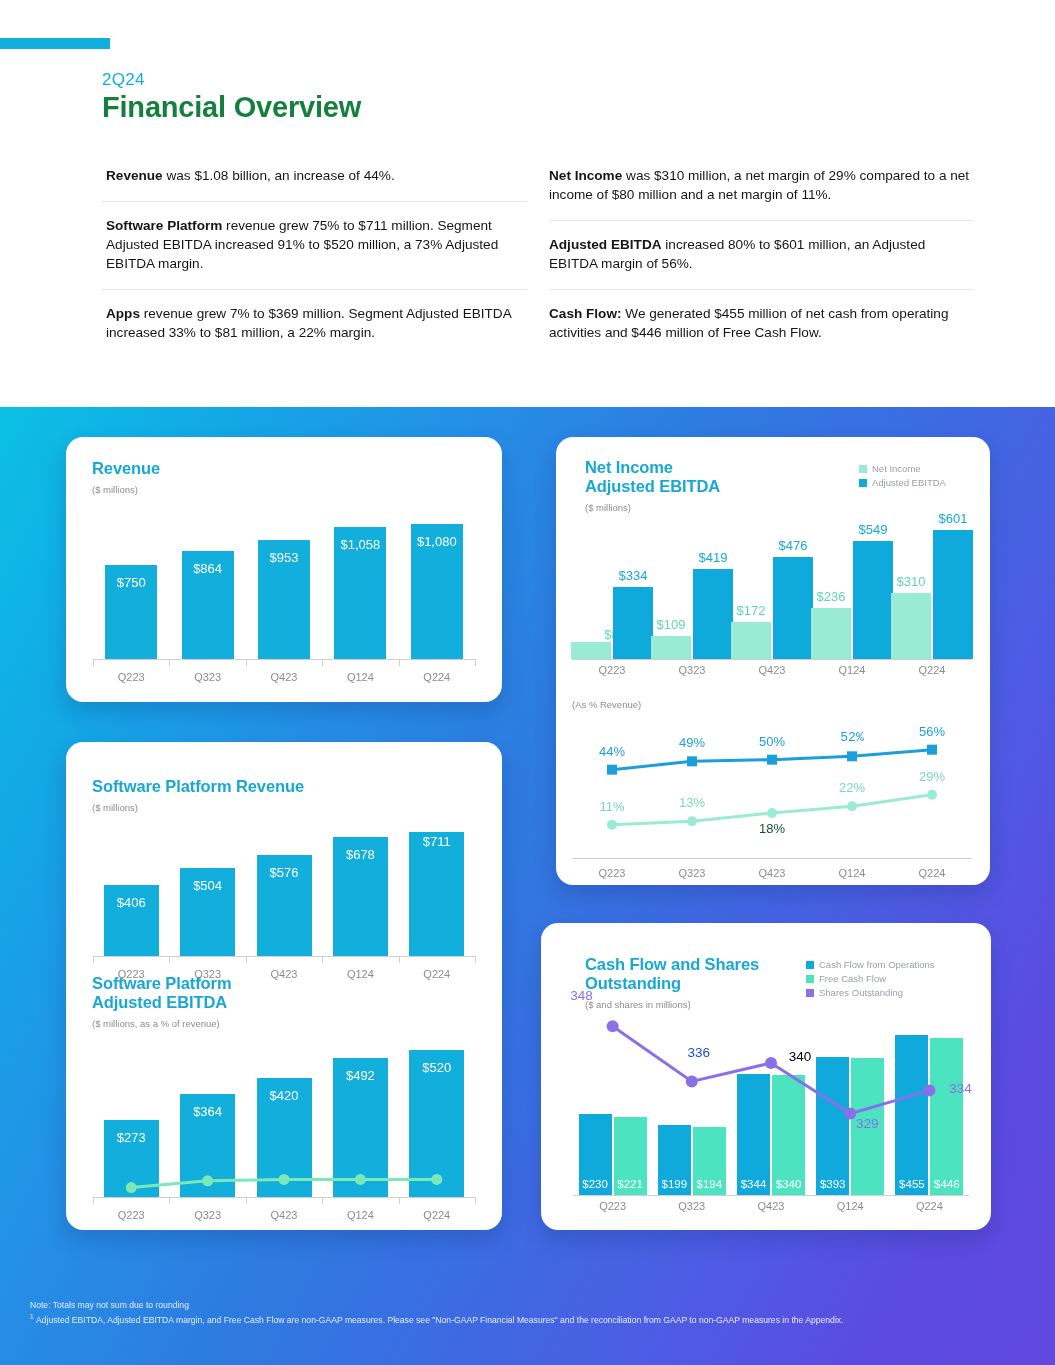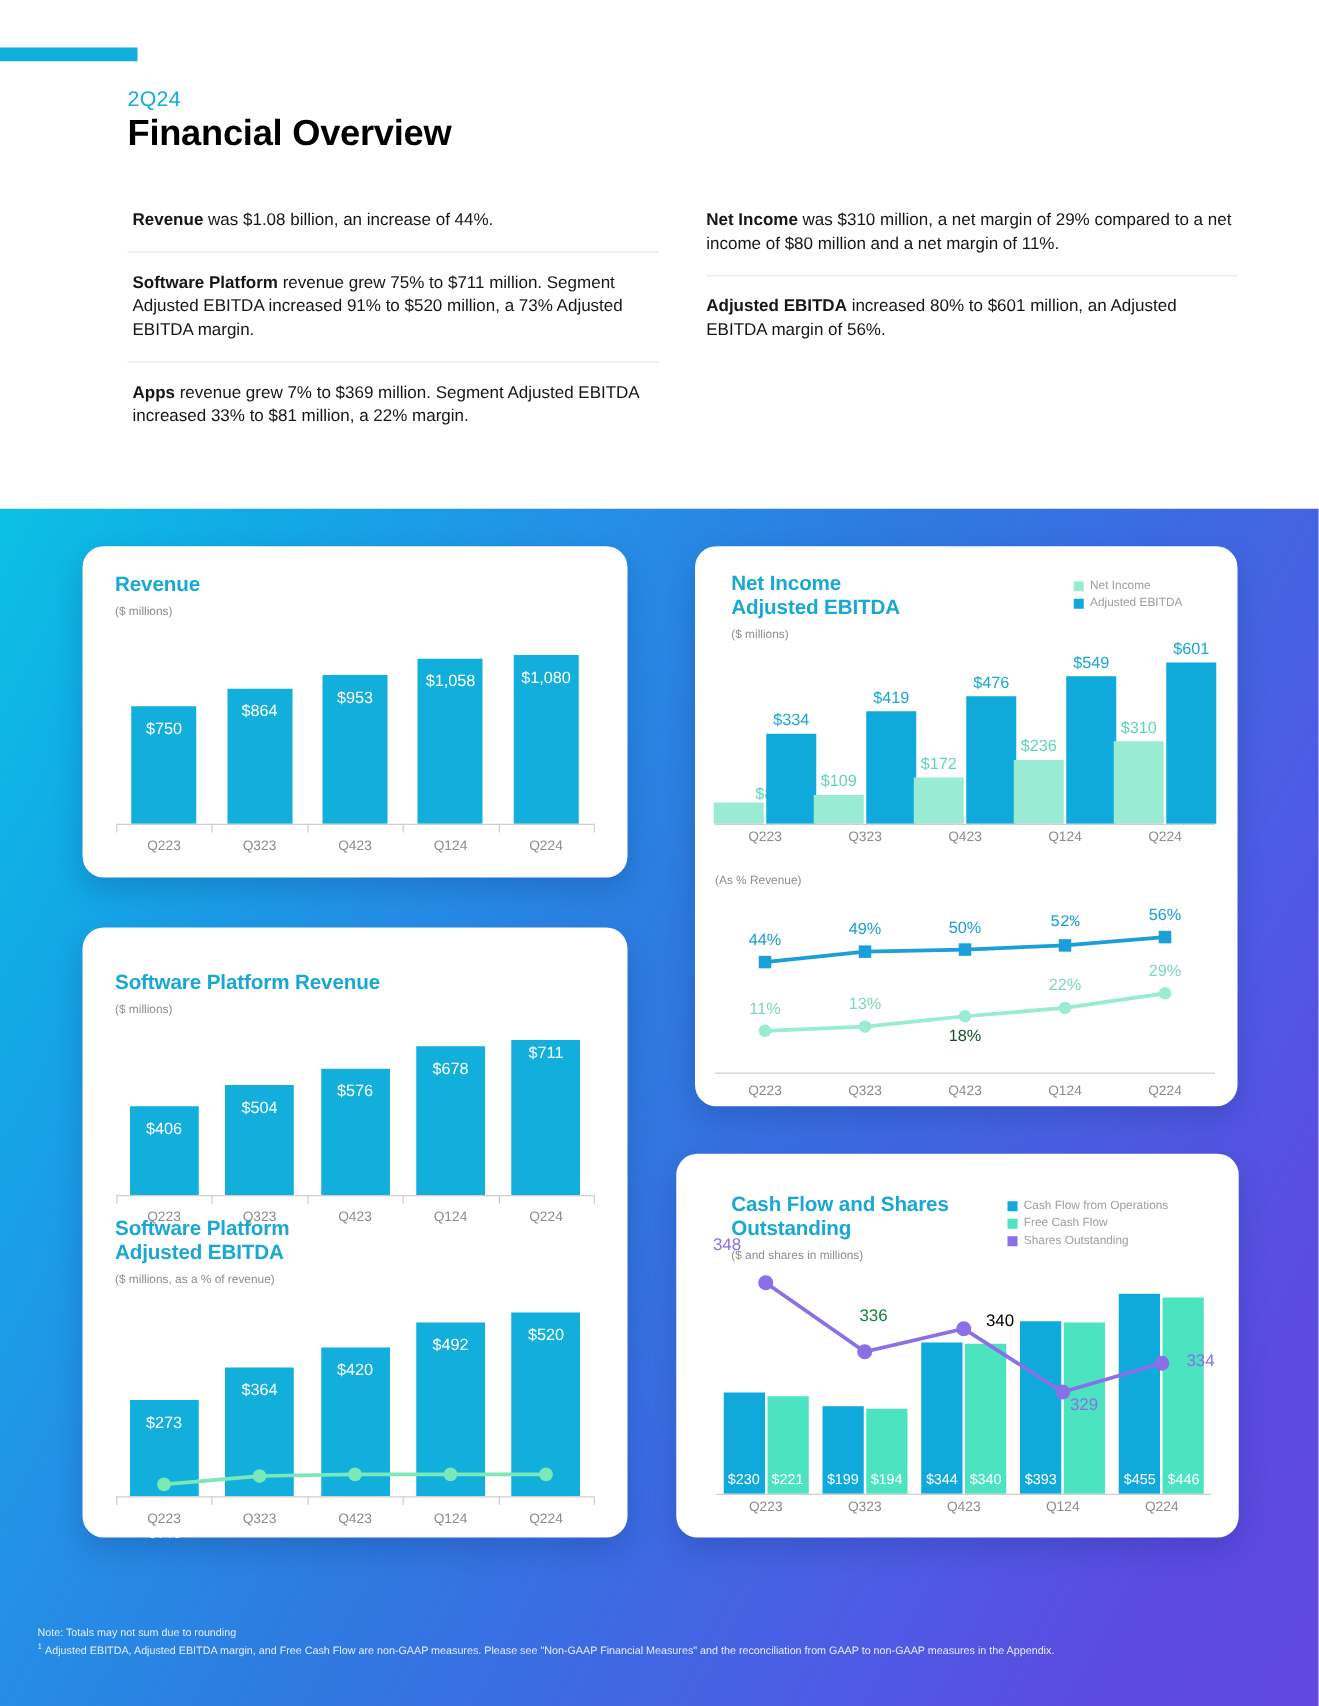--- a/index.html
+++ b/index.html
@@ -15,29 +15,29 @@
   .accent-bar {
     position: absolute; left: 0; top: 38px;
     width: 110px; height: 11px; background: #12AEDC;
   }
   .hdr { position: absolute; left: 102px; top: 70px; width: 880px; }
   .hdr .quarter {
     font-size: 17px; color: #12AEDC; letter-spacing: .3px; font-weight: 400;
     margin-bottom: 1px;
   }
   .hdr .title {
-    font-size: 29px; color: #000000; font-weight: bold; letter-spacing: -.2px;
+    font-size: 29px; color: #15803d; font-weight: bold; letter-spacing: -.2px;
     line-height: 1.12;
   }
   .hdr .sub {
     margin-top: 10px; font-size: 10.5px; color: #9a9a9a; letter-spacing: .35px;
   }
 
   .cols { position: absolute; left: 102px; top: 160px; width: 890px;
-          display: flex; gap: 38px; }
+          display: flex; gap: 22px; }
   .col { width: 425px; }
   .stat {
     font-size: 13.6px; line-height: 1.40; color: #161616;
     padding: 14px 0 16px 0;
   }
   .stat:first-child { padding-top: 6px; }
   .stat + .stat { border-top: 1px solid #e6e6e6; }
   .stat b { font-weight: bold; }
   .col.left .stat { padding-left: 4px; }
 
@@ -122,20 +122,21 @@
 
   <div class="cols">
     <div class="col left" id="hl-left">
         <div class="stat"><b>Revenue</b><span> was $1.08 billion, an increase of 44%.</span></div>
         <div class="stat"><b>Software Platform</b><span> revenue grew 75% to $711 million. Segment Adjusted EBITDA increased 91% to $520 million, a 73% Adjusted EBITDA margin.</span></div>
         <div class="stat"><b>Apps</b><span> revenue grew 7% to $369 million. Segment Adjusted EBITDA increased 33% to $81 million, a 22% margin.</span></div>
       </div>
     <div class="col right" id="hl-right">
         <div class="stat"><b>Net Income</b><span> was $310 million, a net margin of 29% compared to a net income of $80 million and a net margin of 11%.</span></div>
         <div class="stat"><b>Adjusted EBITDA</b><span> increased 80% to $601 million, an Adjusted EBITDA margin of 56%.</span></div>
+        <div class="stat"><b>Cash Flow:</b><span> We generated $455 million of net cash from operating activities and $446 million of Free Cash Flow.</span></div>
       </div>
   </div>
 
   <div class="grad">
 
     <div class="card" id="card-revenue" style="top:30px;left:66px;">
         <div class="card-title" style="position: absolute; left: 26px; top: 22px;">Revenue</div>
         <div class="card-units" style="position: absolute; left: 26px; top: 43px;">($ millions)</div>
         <div class="bar" style="left: 39.2px; top: 128.25px; width: 52px; height: 93.75px; bottom: auto;"></div>
         <div class="blabel" style="left: 25.2px; top: 138.25px; width: 80px;">$750</div>
@@ -345,21 +346,21 @@
         <div class="blabel" style="left: 383.9px; top: 255px; width: 44px; font-size: 11.5px;">$446</div>
         <svg class="overlay" width="450" height="300" style="left: 0px; top: 0px;">
           <polyline points="71.6,103.20000000000002 150.8,158.4 230,140 309.20000000000005,190.6 388.40000000000003,167.60000000000002" fill="none" stroke="#8B6FE8" stroke-width="3"></polyline>
           <circle cx="71.6" cy="103.20000000000002" r="6" fill="#8B6FE8"></circle>
           <circle cx="150.8" cy="158.4" r="6" fill="#8B6FE8"></circle>
           <circle cx="230" cy="140" r="6" fill="#8B6FE8"></circle>
           <circle cx="309.20000000000005" cy="190.6" r="6" fill="#8B6FE8"></circle>
           <circle cx="388.40000000000003" cy="167.60000000000002" r="6" fill="#8B6FE8"></circle>
         </svg>
         <div class="lineval" style="left: 17.6px; top: 65.2px; width: 46px; color: rgb(139, 111, 232); font-size: 13.5px;">348</div>
-        <div class="lineval" style="left: 134.8px; top: 122.4px; width: 46px; color: #15803d; font-size: 13.5px;">336</div>
+        <div class="lineval" style="left: 134.8px; top: 122.4px; width: 46px; color: #1d4ed8; font-size: 13.5px;">336</div>
         <div class="lineval" style="left: 236px; top: 126px; width: 46px; color: #000000; font-size: 13.5px;">340</div>
         <div class="lineval" style="left: 303.2px; top: 192.6px; width: 46px; color: rgb(139, 111, 232); font-size: 13.5px;">329</div>
         <div class="lineval" style="left: 396.4px; top: 157.6px; width: 46px; color: rgb(139, 111, 232); font-size: 13.5px;">334</div>
         <div class="xaxis" style="left: 32px; top: 272px; width: 396px;"></div>
         <div class="xlab" style="left: 32px; top: 277px; width: 79.2px;">Q223</div>
         <div class="xlab" style="left: 111.2px; top: 277px; width: 79.2px;">Q323</div>
         <div class="xlab" style="left: 190.4px; top: 277px; width: 79.2px;">Q423</div>
         <div class="xlab" style="left: 269.6px; top: 277px; width: 79.2px;">Q124</div>
         <div class="xlab" style="left: 348.8px; top: 277px; width: 79.2px;">Q224</div>
       </div>

